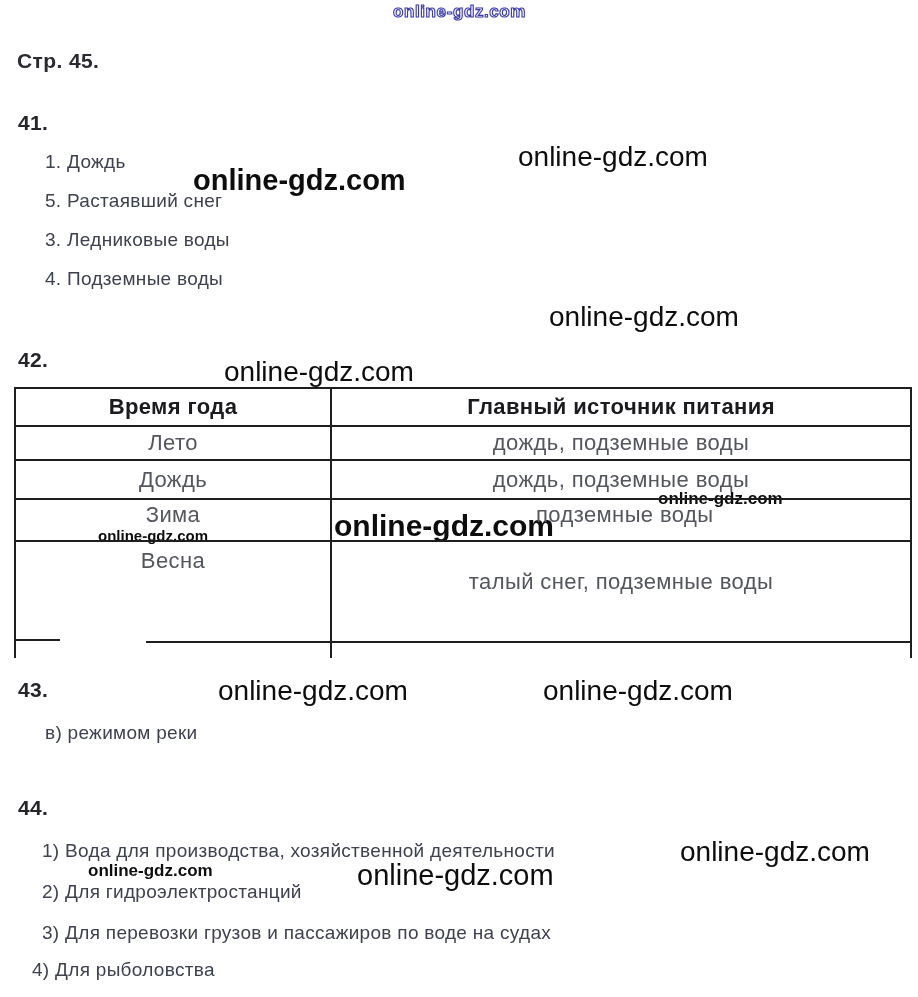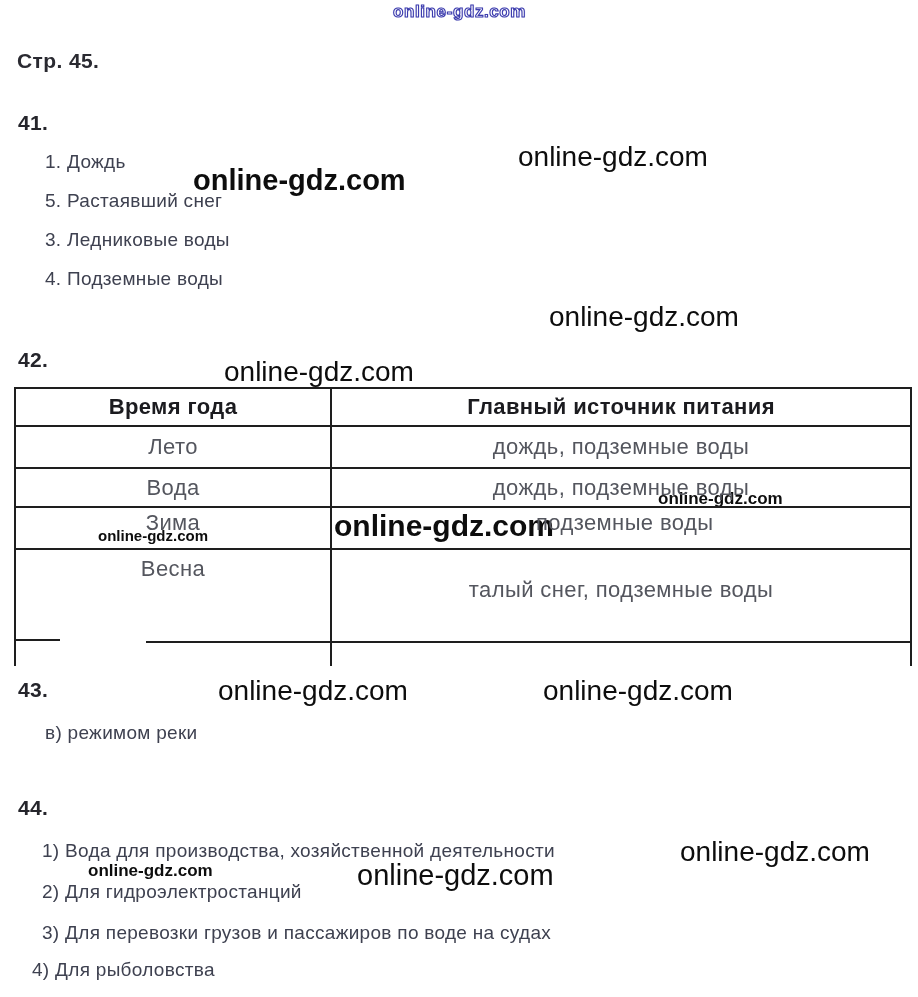--- a/index.html
+++ b/index.html
@@ -59,21 +59,21 @@
   .season-table td, .season-table th {
     border: 2px solid #1e1e1e;
     font-size: 22px; color: #54565e;
     text-align: center; vertical-align: middle;
     letter-spacing: 0.4px; overflow: visible;
   }
   .season-table th { font-weight: 700; color: #1b1b1f; }
   .col-season { width: 316px; }
   .col-source { width: 580px; }
   .row-header { height: 38px; }
-  .row-leto   { height: 42px; }
+  .row-leto   { height: 34px; }
   .row-osen   { height: 39px; }
   .row-zima   { height: 42px; }
   .row-vesna  { height: 117px; }
   .row-zima td { vertical-align: top; padding-top: 2px; }
   .row-zima td.zima-source { text-align: left; padding-left: 204px; }
   .row-vesna td { vertical-align: top; border-bottom: none; }
   .row-vesna td.vesna-season { padding-top: 6px; }
   .row-vesna td.vesna-source { padding-top: 27px; }
 
   
@@ -111,21 +111,21 @@
   <tbody>
       <tr class="row-header">
     <th class="col-season">Время года</th>
     <th class="col-source">Главный источник питания</th>
   </tr>
   <tr class="row-leto">
     <td>Лето</td>
     <td>дождь, подземные воды</td>
   </tr>
   <tr class="row-osen">
-    <td>Вода</td>
+    <td>Дождь</td>
     <td>дождь, подземные воды</td>
   </tr>
   <tr class="row-zima">
     <td>Зима</td>
     <td class="zima-source">подземные воды</td>
   </tr>
   <tr class="row-vesna">
     <td class="vesna-season">Весна</td>
     <td class="vesna-source">талый снег, подземные воды</td>
   </tr>

